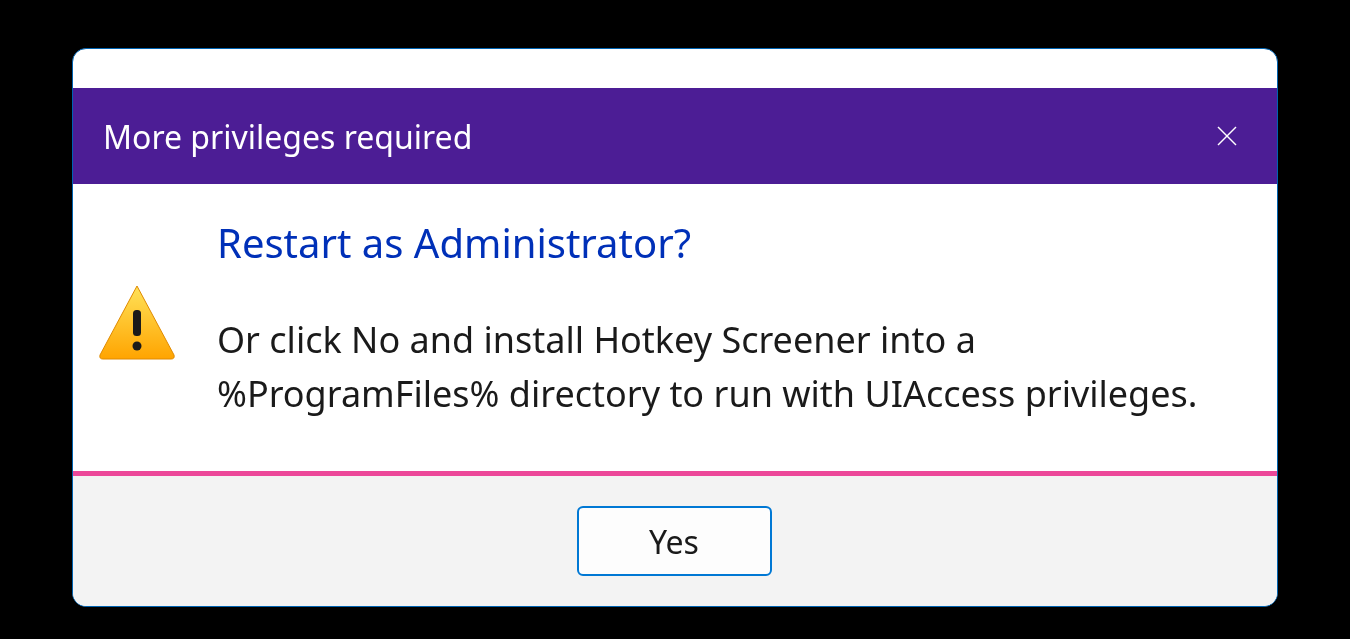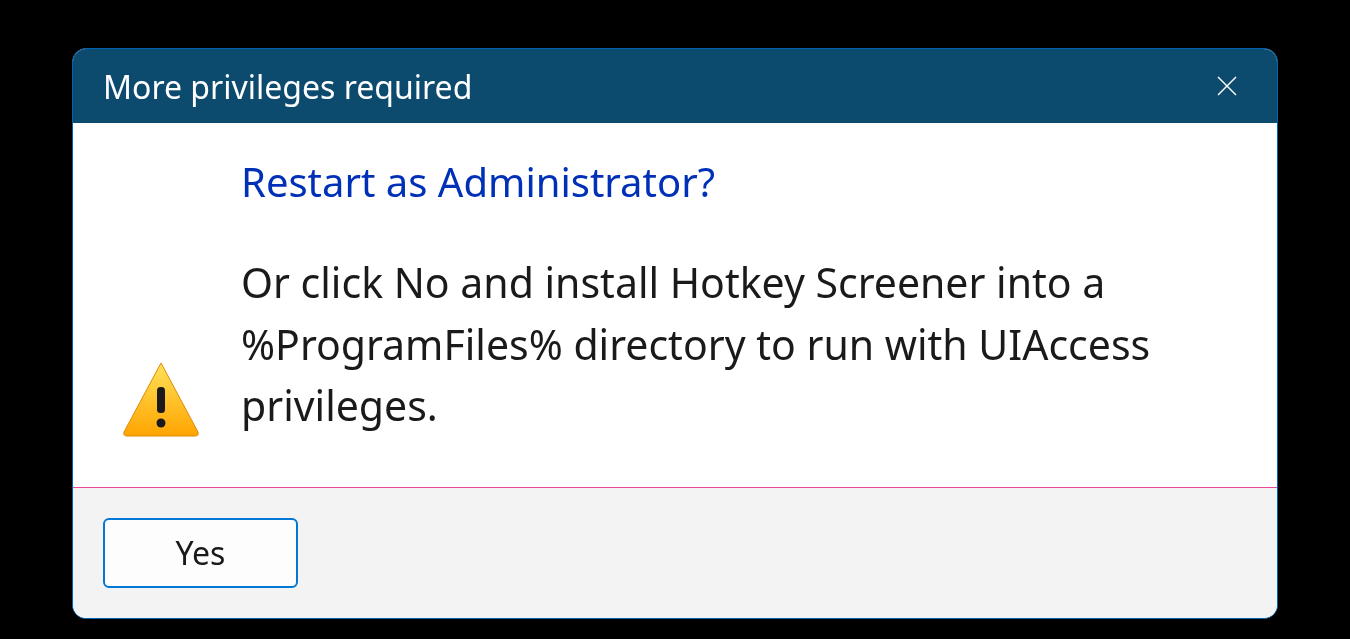--- a/index.html
+++ b/index.html
@@ -19,79 +19,80 @@
       left: 72px;
       top: 48px;
       width: 1206px;
       background: #ffffff;
       border: 1px solid #0063b1;
       border-radius: 14px;
       overflow: hidden;
       box-shadow: 0 6px 20px rgba(0,0,0,0.4);
     }
     .titlebar {
-      background: #0c4a6e;
-      height: 74px;
+      background: #4c1d95;
+      height: 96px;
       display: flex;
       align-items: center;
       justify-content: space-between;
       padding: 0 30px;
+      margin-top: 39px;
     }
     .titlebar-title {
       color: #ffffff;
       font-size: 32px;
       font-weight: 400;
     }
     .close-button {
       width: 40px;
       height: 40px;
       display: flex;
       align-items: center;
       justify-content: center;
       cursor: pointer;
     }
     .close-button svg {
       width: 24px;
       height: 24px;
     }
     .content {
       background: #ffffff;
-      padding: 35px 40px 50px 48px;
+      padding: 35px 40px 50px 24px;
       display: flex;
-      align-items: flex-end;
+      align-items: center;
       gap: 40px;
     }
     .warning-icon {
       width: 80px;
       height: 76px;
       flex-shrink: 0;
       margin-top: 4px;
     }
     .text-content {
       flex: 1;
     }
     .heading {
       color: #0030b8;
       font-size: 40px;
       font-weight: 400;
       margin-bottom: 46px;
       line-height: 1.2;
     }
     .body-text {
       color: #1a1a1a;
-      font-size: 41px;
+      font-size: 36px;
       font-weight: 400;
       line-height: 1.5;
     }
     .footer {
       background: #f3f3f3;
-      border-top: 1px solid #ec4899;
+      border-top: 5px solid #ec4899;
       padding: 30px 32px 30px 30px;
       display: flex;
-      justify-content: space-between;
+      justify-content: center;
       gap: 24px;
     }
     .btn {
       width: 195px;
       height: 70px;
       background: #fdfdfd;
       border: 1px solid #d0d0d0;
       border-radius: 6px;
       font-size: 32px;
       font-weight: 400;

